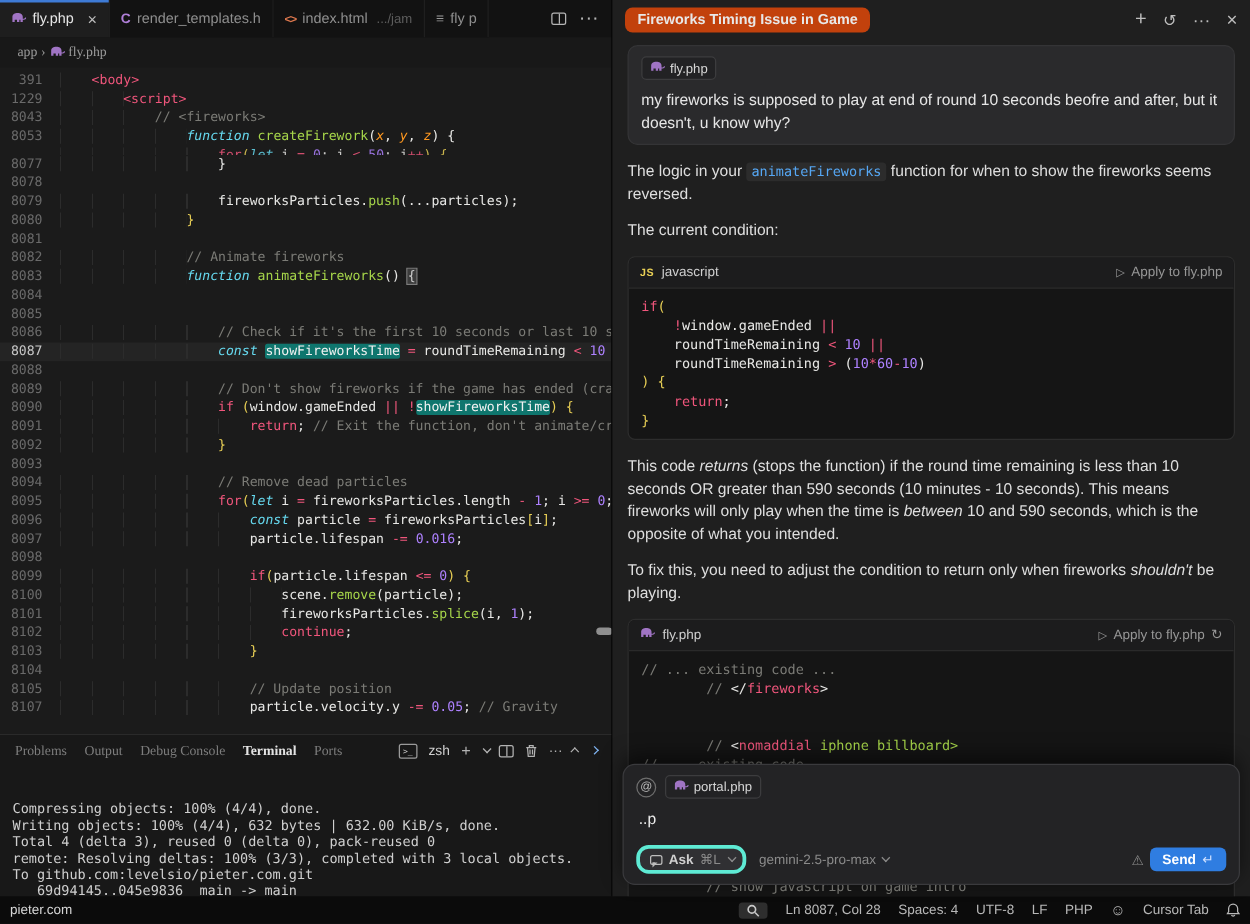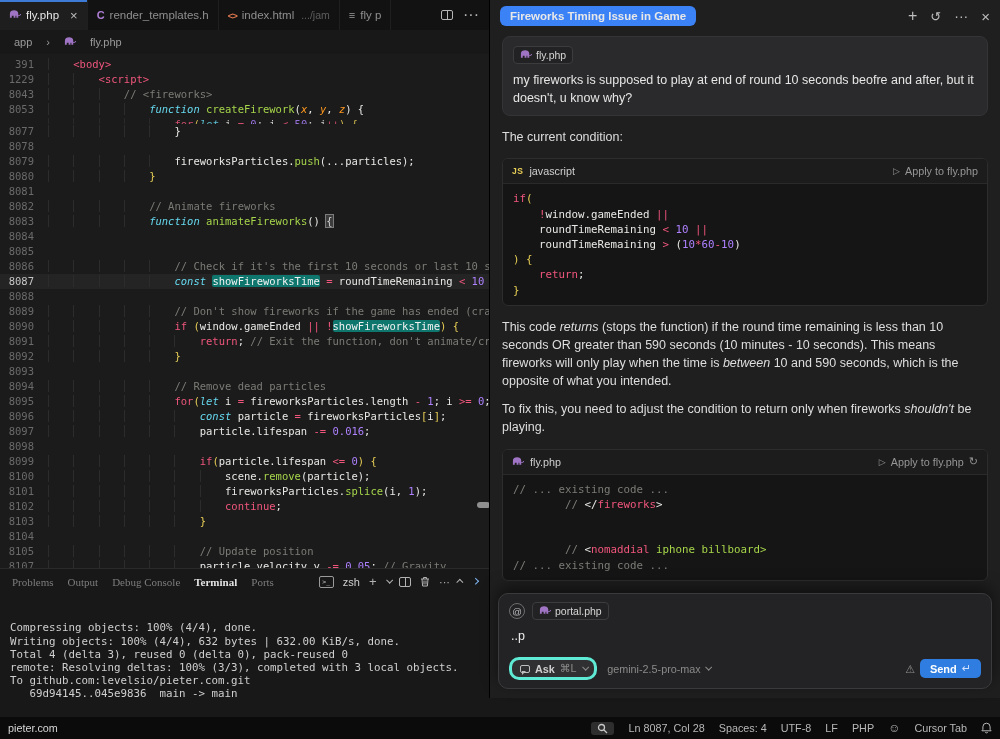--- a/index.html
+++ b/index.html
@@ -11,21 +11,21 @@
   
   .editor-pane{width:490px;flex:none;display:flex;flex-direction:column;min-height:0;border-right:1px solid #000;}
   .tabbar{height:30px;background:#121212;display:flex;align-items:stretch;flex:none;}
   .tabs{display:flex;flex:1;min-width:0;overflow:hidden;}
   .tab{display:flex;align-items:center;gap:5px;padding:0 9px;font-size:11.5px;color:#8f8f8f;background:#121212;border-right:1px solid #1f1f1f;position:relative;white-space:nowrap;cursor:pointer;}
   .tab.active{background:#1e1e1e;color:#e6e6e6;}
   .tab.active::before{content:"";position:absolute;top:0;left:0;right:0;height:2px;background:#3e7bd6;}
   .tab .dim{color:#5d5d5d;font-size:10.5px;margin-left:2px;}
   .tab .closex{margin-left:6px;color:#bdbdbd;font-size:13px;}
   .tab-actions{display:flex;align-items:center;gap:10px;padding:0 10px;color:#b5b5b5;}
-  .breadcrumb{height:24px;display:flex;align-items:center;gap:14px;padding:0 14px;font-size:11px;color:#9a9a9a;background:#181818;flex:none;}
+  .breadcrumb{height:24px;display:flex;align-items:center;gap:3px;padding:0 14px;font-size:11px;color:#9a9a9a;background:#181818;flex:none;font-family:Liberation Serif, serif;}
   .code{flex:1;min-height:0;background:#1b1b1b;overflow:hidden;position:relative;padding-top:3px;font-family:"DejaVu Sans Mono",monospace;}
   .cl{display:flex;height:15px;line-height:15px;white-space:pre;font-size:10.5px;}
   .cl .gut{width:48px;flex:none;text-align:right;padding-right:14px;color:#6a6a6a;font-size:10.5px;}
   .cl.cur{background:rgba(255,255,255,0.045);}
   .cl.cur .gut{color:#c6c6c6;}
   .cl.clipline{height:7px;overflow:hidden;opacity:.85;}
   .lb{flex:1;min-width:0;overflow:hidden;}
   .ind{background-image:repeating-linear-gradient(to right,#2c2c2c 0 1px,transparent 1px 4ch);}
   .wht{color:#e8e8e6;} .kwp{color:#f0567c;} .kwb{color:#66d9ef;font-style:italic;}
   .fn{color:#a6d54a;} .num{color:#ae81ff;} .com{color:#7b7b76;}
@@ -38,21 +38,21 @@
   .terminal{height:130px;flex:none;background:#181818;border-top:1px solid #2a2a2a;display:flex;flex-direction:column;}
   .term-tabs{height:25px;display:flex;align-items:center;gap:14px;padding:0 12px;font-size:11px;color:#7d7d7d;flex:none;}
   .term-tab{cursor:pointer;}
   .term-tab.active{color:#e3e3e3;font-weight:bold;}
   .term-right{margin-left:auto;display:flex;align-items:center;gap:9px;color:#b3b3b3;}
   .term-body{flex:1;padding:1px 0 0 10px;font-family:"DejaVu Sans Mono",monospace;font-size:10.8px;line-height:13.2px;color:#cfcfcf;white-space:pre;position:relative;}
 
   
   .chat-pane{flex:1;min-width:0;background:#1f1f1f;display:flex;flex-direction:column;position:relative;}
   .chat-header{height:32px;display:flex;align-items:center;padding:0 10px;flex:none;}
-  .chat-title{background:#3b82f6;border-radius:6px;padding:4px 10px;font-size:11.5px;font-weight:bold;color:#e8e8e8;}
+  .chat-title{background:#c2410c;border-radius:6px;padding:4px 10px;font-size:11.5px;font-weight:bold;color:#e8e8e8;}
   .chat-hicons{margin-left:auto;display:flex;align-items:center;gap:13px;color:#bdbdbd;font-size:14px;}
   .chat-scroll{flex:1;min-height:0;overflow:hidden;padding:4px 12px 0 12px;}
   .user-card{background:#2a2a2c;border:1px solid #343436;border-radius:8px;padding:8px 10px;margin-bottom:12px;}
   .chip{display:inline-flex;align-items:center;gap:4px;background:#222224;border:1px solid #3c3c3e;border-radius:4px;padding:2px 6px;font-size:10.5px;color:#d6d6d6;}
   .user-text{margin-top:7px;font-size:12.5px;line-height:1.45;color:#e6e6e6;}
   .cpara{font-size:12.5px;line-height:1.45;color:#dedede;margin:10px 0;}
   .cpara .it{font-style:italic;}
   .icode{font-family:"DejaVu Sans Mono",monospace;font-size:10.8px;color:#56a8f5;background:rgba(255,255,255,.06);padding:1px 4px;border-radius:3px;}
   .cblock{border:1px solid #2d2d2d;border-radius:6px;overflow:hidden;margin:12px 0;background:#151515;}
   .cblock-h{height:25px;display:flex;align-items:center;gap:6px;background:#1c1c1d;border-bottom:1px solid #2a2a2a;padding:0 9px;font-size:10.8px;color:#cfcfcf;}
@@ -65,21 +65,21 @@
   .ci-text{margin:9px 2px 14px 2px;font-size:12.5px;color:#ededed;}
   .ci-row3{display:flex;align-items:center;gap:10px;}
   .ask-pill{display:inline-flex;align-items:center;gap:5px;background:#303033;border:3px solid #5eead4;border-radius:10px;padding:2px 8px;font-size:10.8px;color:#cfcfcf;cursor:pointer;}
   .ask-key{color:#8b8b8b;}
   .model{display:inline-flex;align-items:center;gap:4px;color:#8a8a8a;font-size:10.8px;cursor:pointer;}
   .send-btn{margin-left:auto;display:inline-flex;align-items:center;gap:5px;background:#2f7de1;border-radius:5px;padding:3px 10px;font-size:11px;font-weight:bold;color:#fff;cursor:pointer;}
   .send-key{font-weight:normal;color:#cfe0ff;}
   .warn{color:#8f8f8f;font-size:11px;}
 
   
-  .statusbar{height:22px;flex:none;background:#0b0b0b;display:flex;align-items:center;padding:0 8px;font-size:10.8px;color:#b8b8b8;margin-top:19px;}
+  .statusbar{height:22px;flex:none;background:#0b0b0b;display:flex;align-items:center;padding:0 8px;font-size:10.8px;color:#b8b8b8;}
   .sb-right{margin-left:auto;display:flex;align-items:center;gap:14px;}
   .sb-item{cursor:pointer;}
   .search-box{background:#2e2e2e;border-radius:3px;padding:1px 6px;display:inline-flex;align-items:center;}
 
   
   .cv{display:inline-block;width:6px;height:6px;border-right:1.4px solid currentColor;border-bottom:1.4px solid currentColor;}
   .cv-down{transform:rotate(45deg) translateY(-2px);}
   .cv-up{transform:rotate(225deg) translateY(-2px);}
   .cv-right{transform:rotate(-45deg);}
   .cv-sm{width:4.5px;height:4.5px;border-width:1.2px;}
@@ -218,20 +218,21 @@
           <span style="font-size:15px;">×</span>
         </span>
       </div>
       <div class="chat-scroll">
           <div class="user-card"><span class="chip">
               <span><svg width="12" height="10" viewBox="0 0 13 10">
                   <path fill="#a074c4" d="M1 9V4.5C1 2 3 1 5.5 1S10 2 10 4.5V6h1c.6 0 1-.4 1-1h1c0 1.1-.9 2-2 2h-1v2H8V7H7v2H5V7H3v2H1z"></path>
                 </svg></span>
               <span>fly.php</span>
             </span><div class="user-text">my fireworks is supposed to play at end of round 10 seconds beofre and after, but it doesn't, u know why?</div></div>
+          <div class="cpara"><span>The logic in your </span><span class="icode">animateFireworks</span><span> function for when to show the fireworks seems reversed.</span></div>
           <div class="cpara"><span>The current condition:</span></div>
           <div class="cblock">
             <div class="cblock-h">
               <span class="ic-js">JS</span>
               <span>javascript</span>
               <span class="apply">
                 <span style="font-size: 9px;">▷</span>
                 <span>Apply to fly.php</span>
               </span>
             </div>

